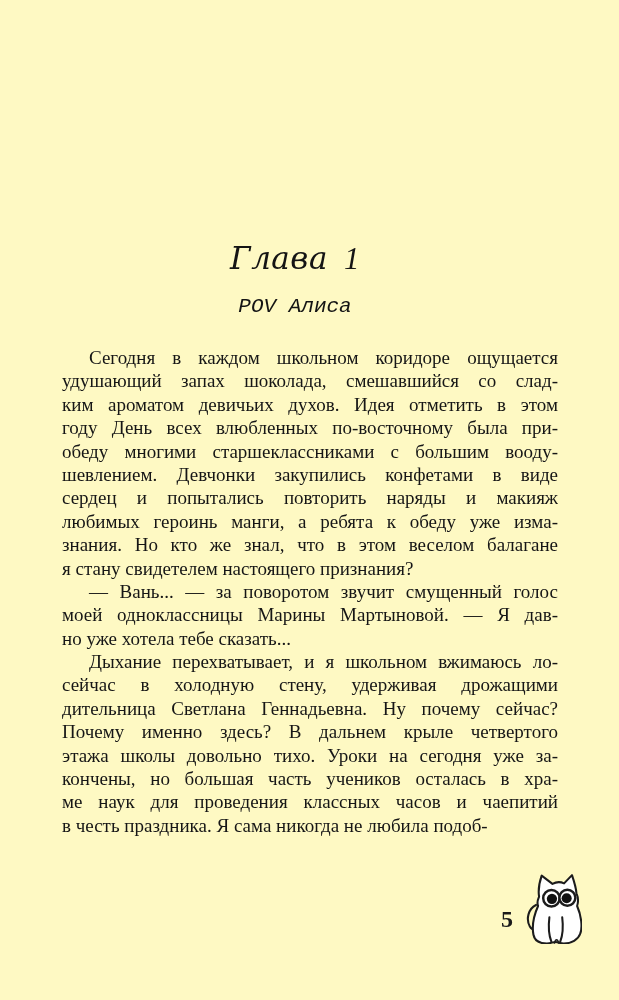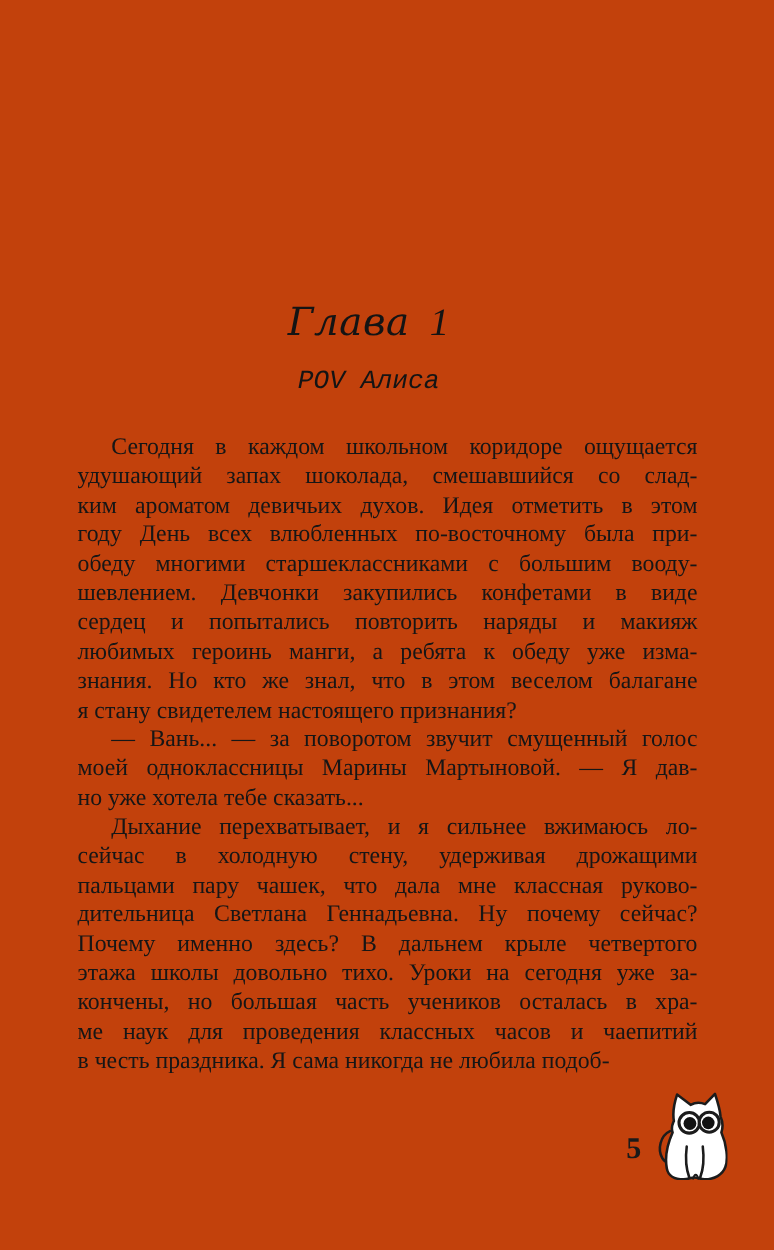--- a/index.html
+++ b/index.html
@@ -4,21 +4,21 @@
 <style>
   html, body {
     margin: 0;
     padding: 0;
     background: #ffffff;
   }
   .page {
     position: relative;
     width: 619px;
     height: 1000px;
-    background: #c2410c;
+    background: #fef9c3;
     font-family: "Liberation Serif", serif;
     color: #1a1a1a;
     overflow: hidden;
   }
   .chapter-head {
     position: absolute;
     top: 240px;
     left: 62px;
     width: 496px;
     text-align: center;
@@ -109,23 +109,22 @@
       <div class="line">году День всех влюбленных по-восточному была при-</div>
       <div class="line">обеду многими старшеклассниками с большим вооду-</div>
       <div class="line">шевлением. Девчонки закупились конфетами в виде</div>
       <div class="line">сердец и попытались повторить наряды и макияж</div>
       <div class="line">любимых героинь манги, а ребята к обеду уже изма-</div>
       <div class="line">знания. Но кто же знал, что в этом веселом балагане</div>
       <div class="line last">я стану свидетелем настоящего признания?</div>
       <div class="line first">— Вань... — за поворотом звучит смущенный голос</div>
       <div class="line">моей одноклассницы Марины Мартыновой. — Я дав-</div>
       <div class="line last">но уже хотела тебе сказать...</div>
-      <div class="line first">Дыхание перехватывает, и я сильнее вжимаюсь ло-</div>
+      <div class="line first">Дыхание перехватывает, и я школьном вжимаюсь ло-</div>
       <div class="line">сейчас в холодную стену, удерживая дрожащими</div>
-      <div class="line">пальцами пару чашек, что дала мне классная руково-</div>
       <div class="line">дительница Светлана Геннадьевна. Ну почему сейчас?</div>
       <div class="line">Почему именно здесь? В дальнем крыле четвертого</div>
       <div class="line">этажа школы довольно тихо. Уроки на сегодня уже за-</div>
       <div class="line">кончены, но большая часть учеников осталась в хра-</div>
       <div class="line">ме наук для проведения классных часов и чаепитий</div>
       <div class="line last">в честь праздника. Я сама никогда не любила подоб-</div>
     </main>
 
   <div class="page-number">5</div>
 

